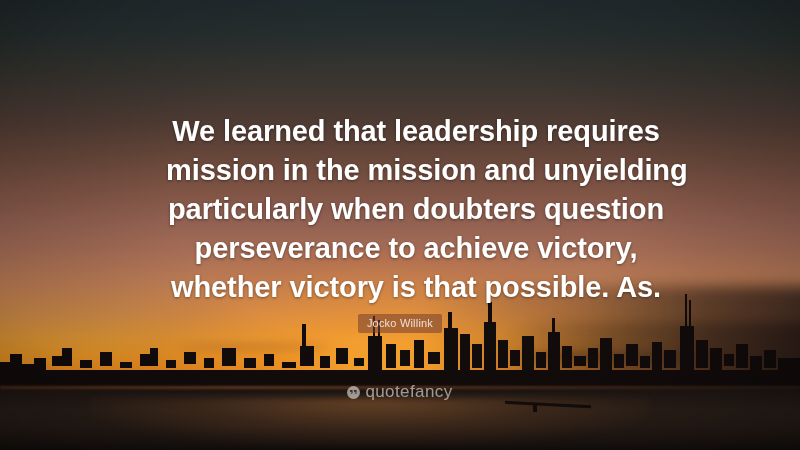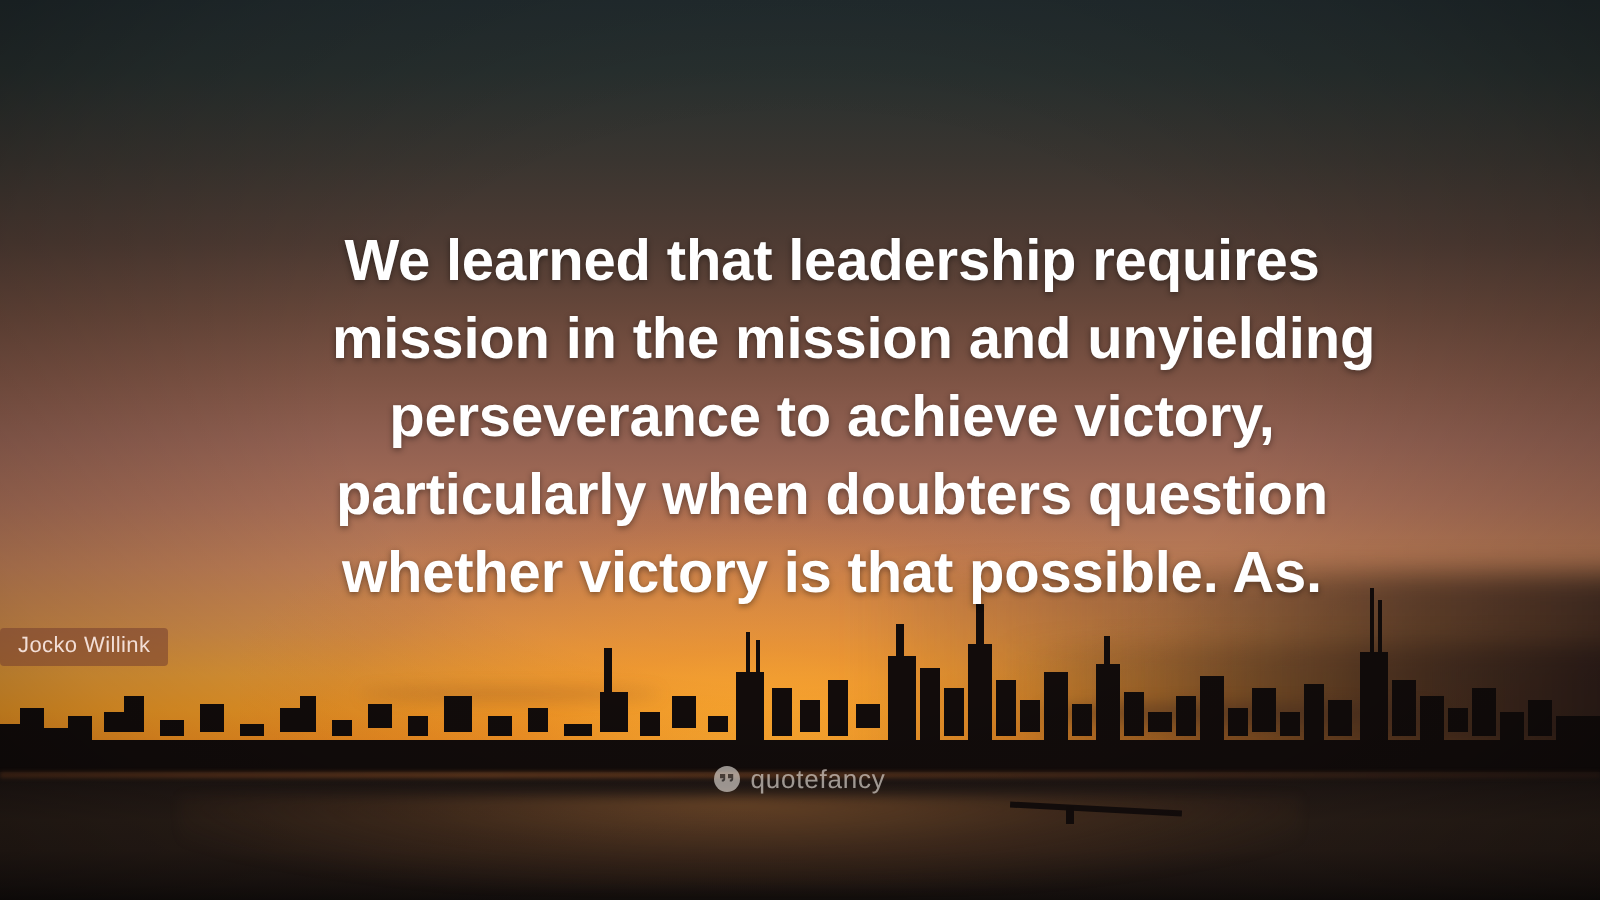--- a/index.html
+++ b/index.html
@@ -175,21 +175,21 @@
     padding: 0 150px;
     box-sizing: border-box;
   }
   .quote-line { display: block; white-space: nowrap; }
 
   
   .author-wrap {
     position: absolute;
     left: 0; top: 313px;
     width: 800px;
-    text-align: left;
+    text-align: center;
   }
   .author {
     display: inline-block;
     padding: 3px 9px 4px 9px;
     background: rgba(116,62,48,0.55);
     color: #f2ded6;
     font-size: 11px;
     font-weight: normal;
     letter-spacing: 0.2px;
     border-radius: 2px;
@@ -210,21 +210,21 @@
     width: 13px; height: 13px;
     border-radius: 50%;
     background: #e8e2dc;
     display: flex;
     align-items: center;
     justify-content: center;
   }
   .wm-logo svg { display: block; }
   .wm-text {
     color: #ece6e0;
-    font-size: 13px;
+    font-size: 17px;
     letter-spacing: 0.4px;
     font-weight: normal;
   }
 </style>
 </head>
 <body>
 
 <div id="poster">
 
   <div class="sky"></div>
@@ -309,22 +309,22 @@
   <div class="water-line"></div>
   <div class="water-shine"></div>
   <div class="dock"></div>
   <div class="dock-post"></div>
 
   <div class="vignette"></div>
 
   <div class="quote">
     <span class="quote-line">We learned that leadership requires</span>
     <span class="quote-line">mission in the mission and unyielding</span>
+    <span class="quote-line">particularly when doubters question</span>
     <span class="quote-line">perseverance to achieve victory,</span>
-    <span class="quote-line">particularly when doubters question</span>
     <span class="quote-line">whether victory is that possible. As.</span>
   </div>
 
   <div class="author-wrap">
     <span class="author">Jocko Willink</span>
   </div>
 
   <div class="watermark">
     <span class="wm-logo">
       <svg width="9" height="9" viewBox="0 0 9 9" xmlns="http://www.w3.org/2000/svg">

